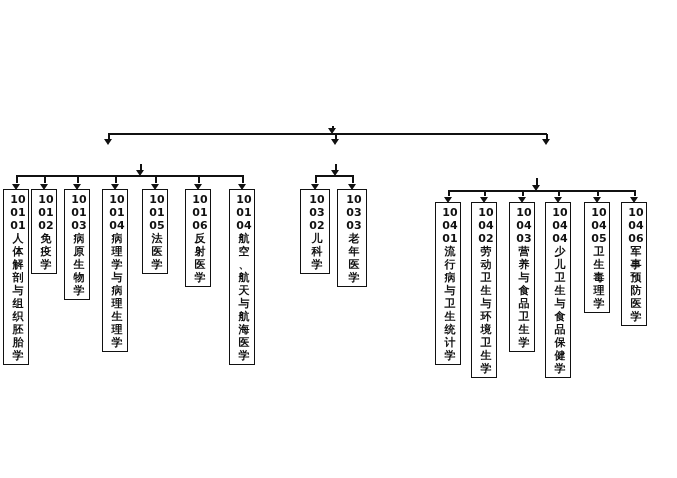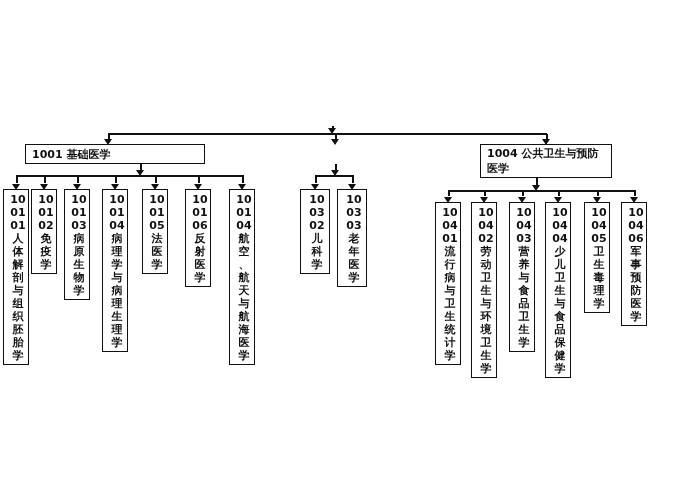--- a/index.html
+++ b/index.html
@@ -49,24 +49,22 @@
     border-right:4px solid transparent;
     border-top:6px solid #111;
   }
 </style>
 </head>
 <body>
 
 <div id="stage">
 
 
-  <div class="box gbox" style="left:25px;top:144px;width:180px;height:20px;">1001 基础医学</div>
-
-
-  <div class="box gbox" style="left:480px;top:144px;width:132px;height:34px;">1004 公共卫生与预防医学</div>
+
+
 
 <div class="line" style="left: 332px; top: 126px; width: 1.5px; height: 3px;"></div>
     <div class="arrow" style="left: 328px; top: 128px;"></div>
     <div class="line" style="left: 108px; top: 133px; width: 439px; height: 1.5px;"></div>
     <div class="line" style="left: 108px; top: 134px; width: 1.5px; height: 5px;"></div>
     <div class="arrow" style="left: 104px; top: 139px;"></div>
     <div class="line" style="left: 335px; top: 134px; width: 1.5px; height: 5px;"></div>
     <div class="arrow" style="left: 331px; top: 139px;"></div>
     <div class="line" style="left: 546px; top: 134px; width: 1.5px; height: 5px;"></div>
     <div class="arrow" style="left: 542px; top: 139px;"></div>

